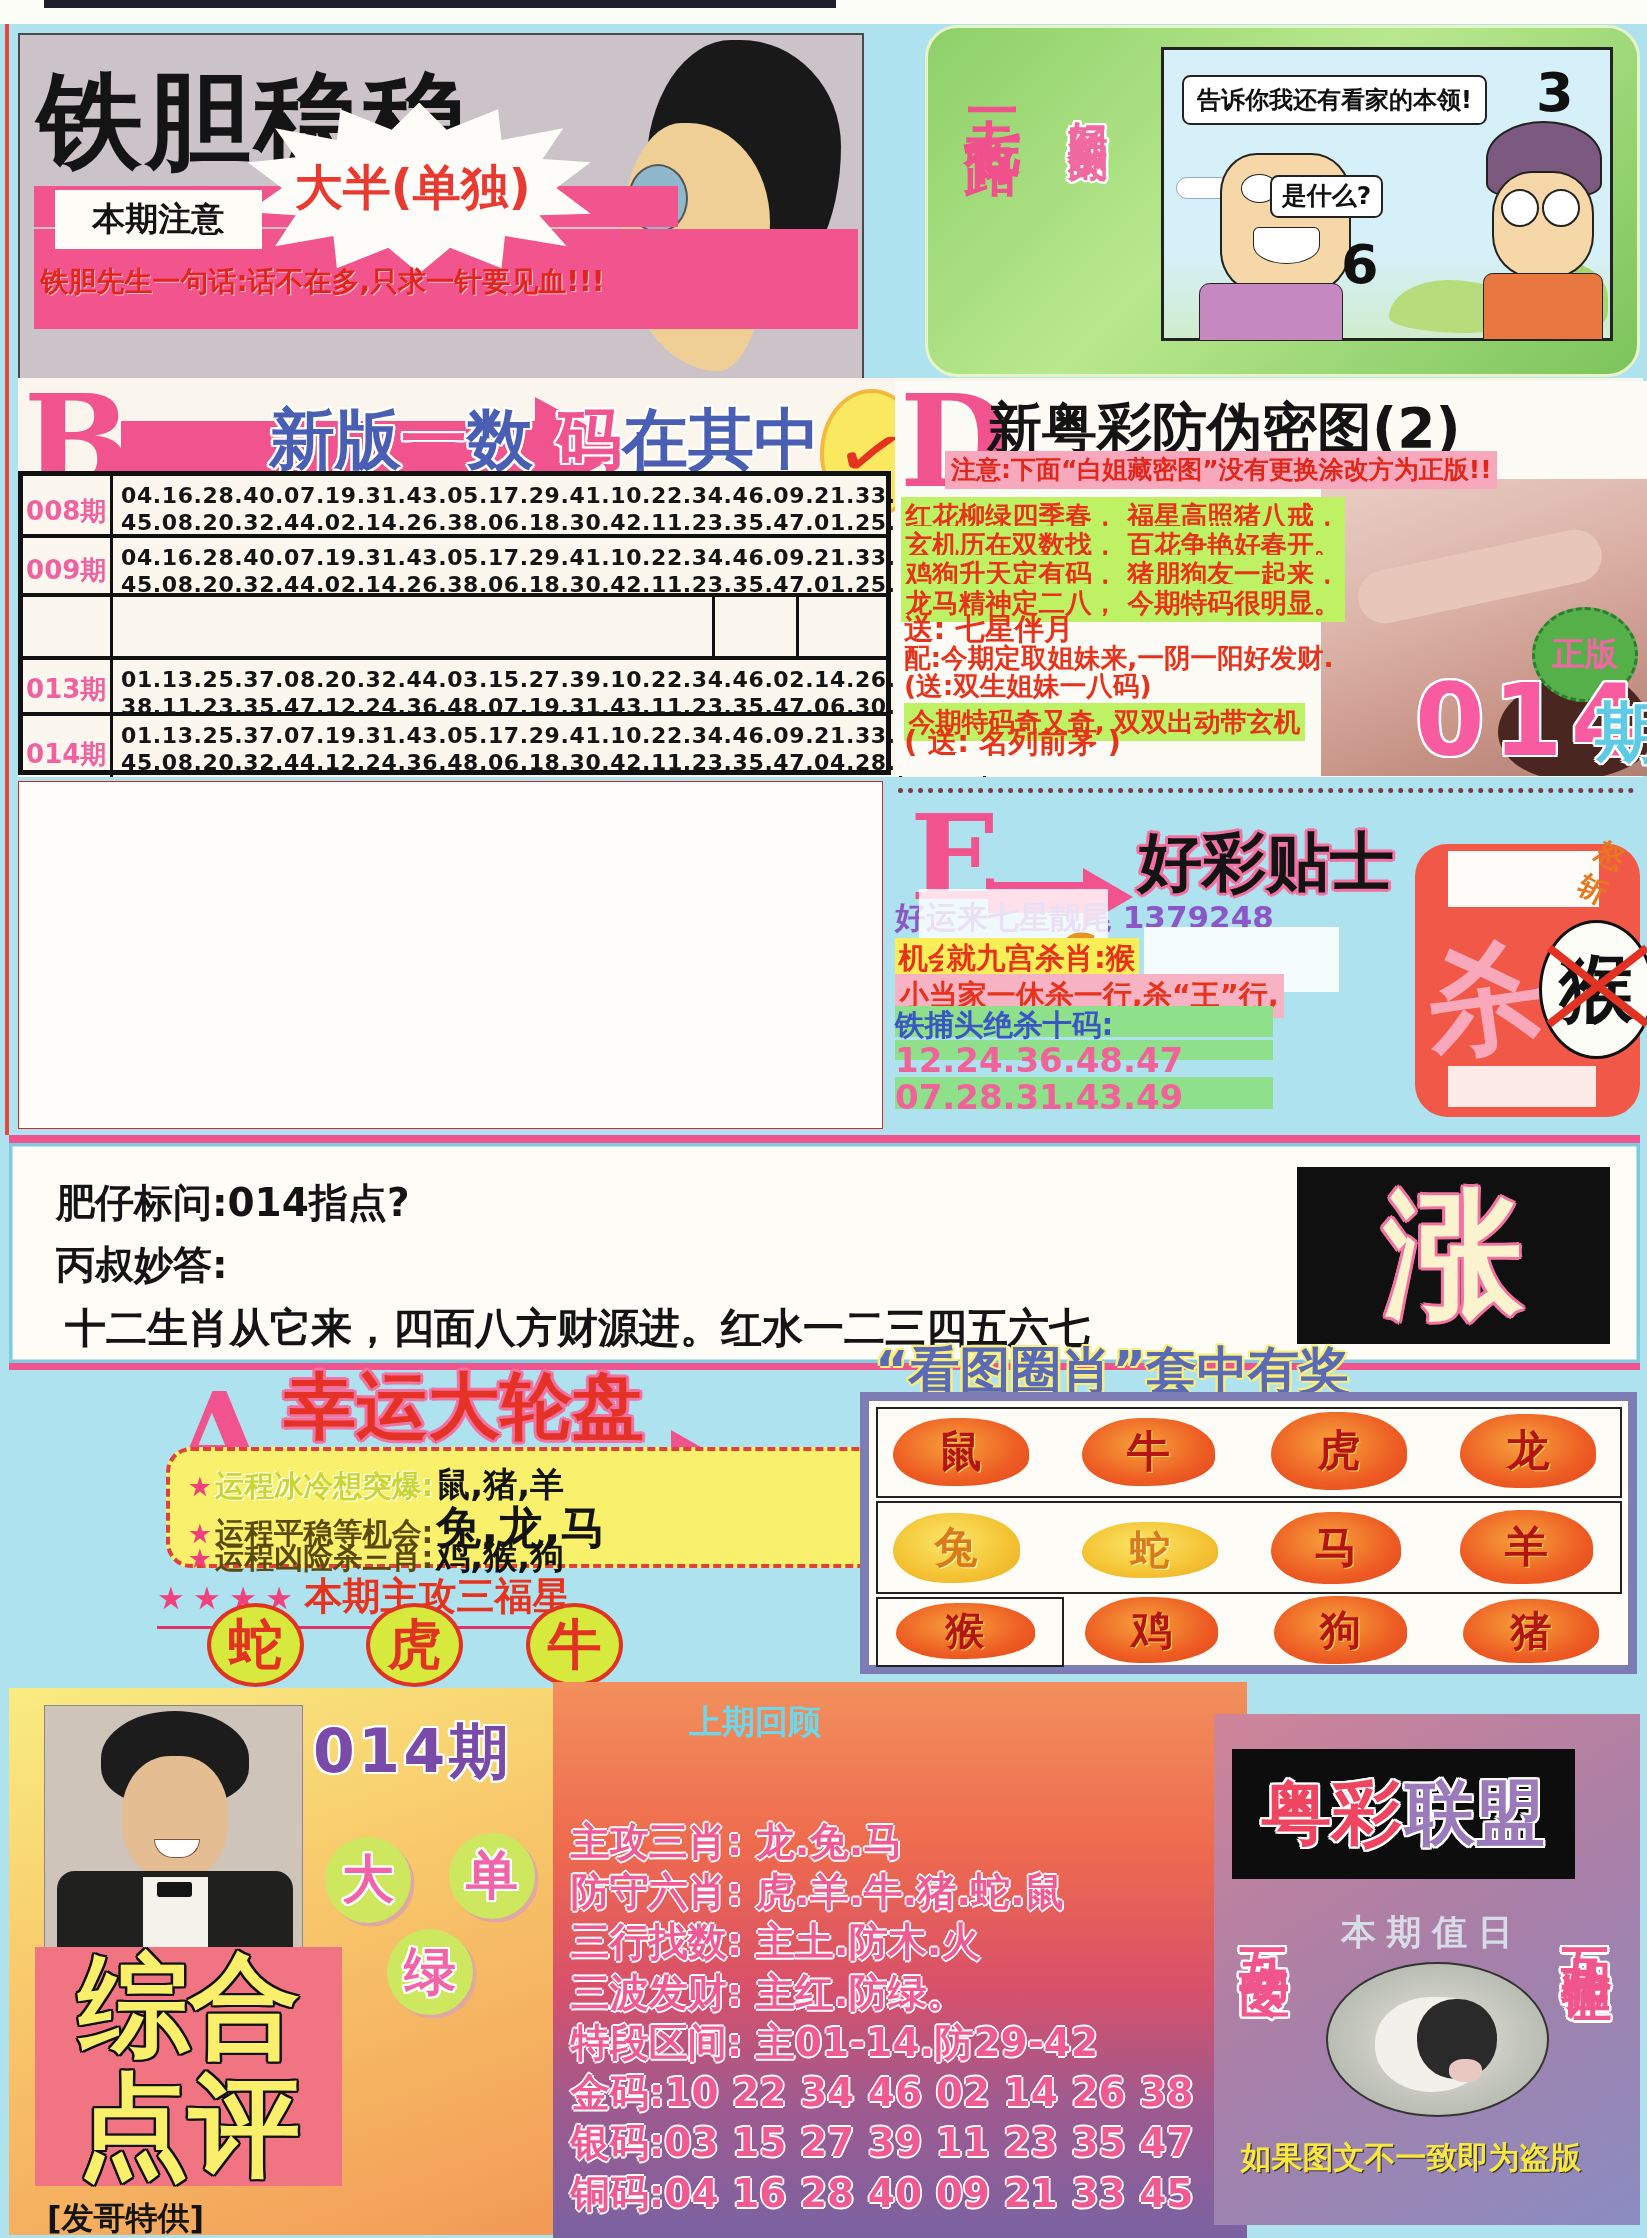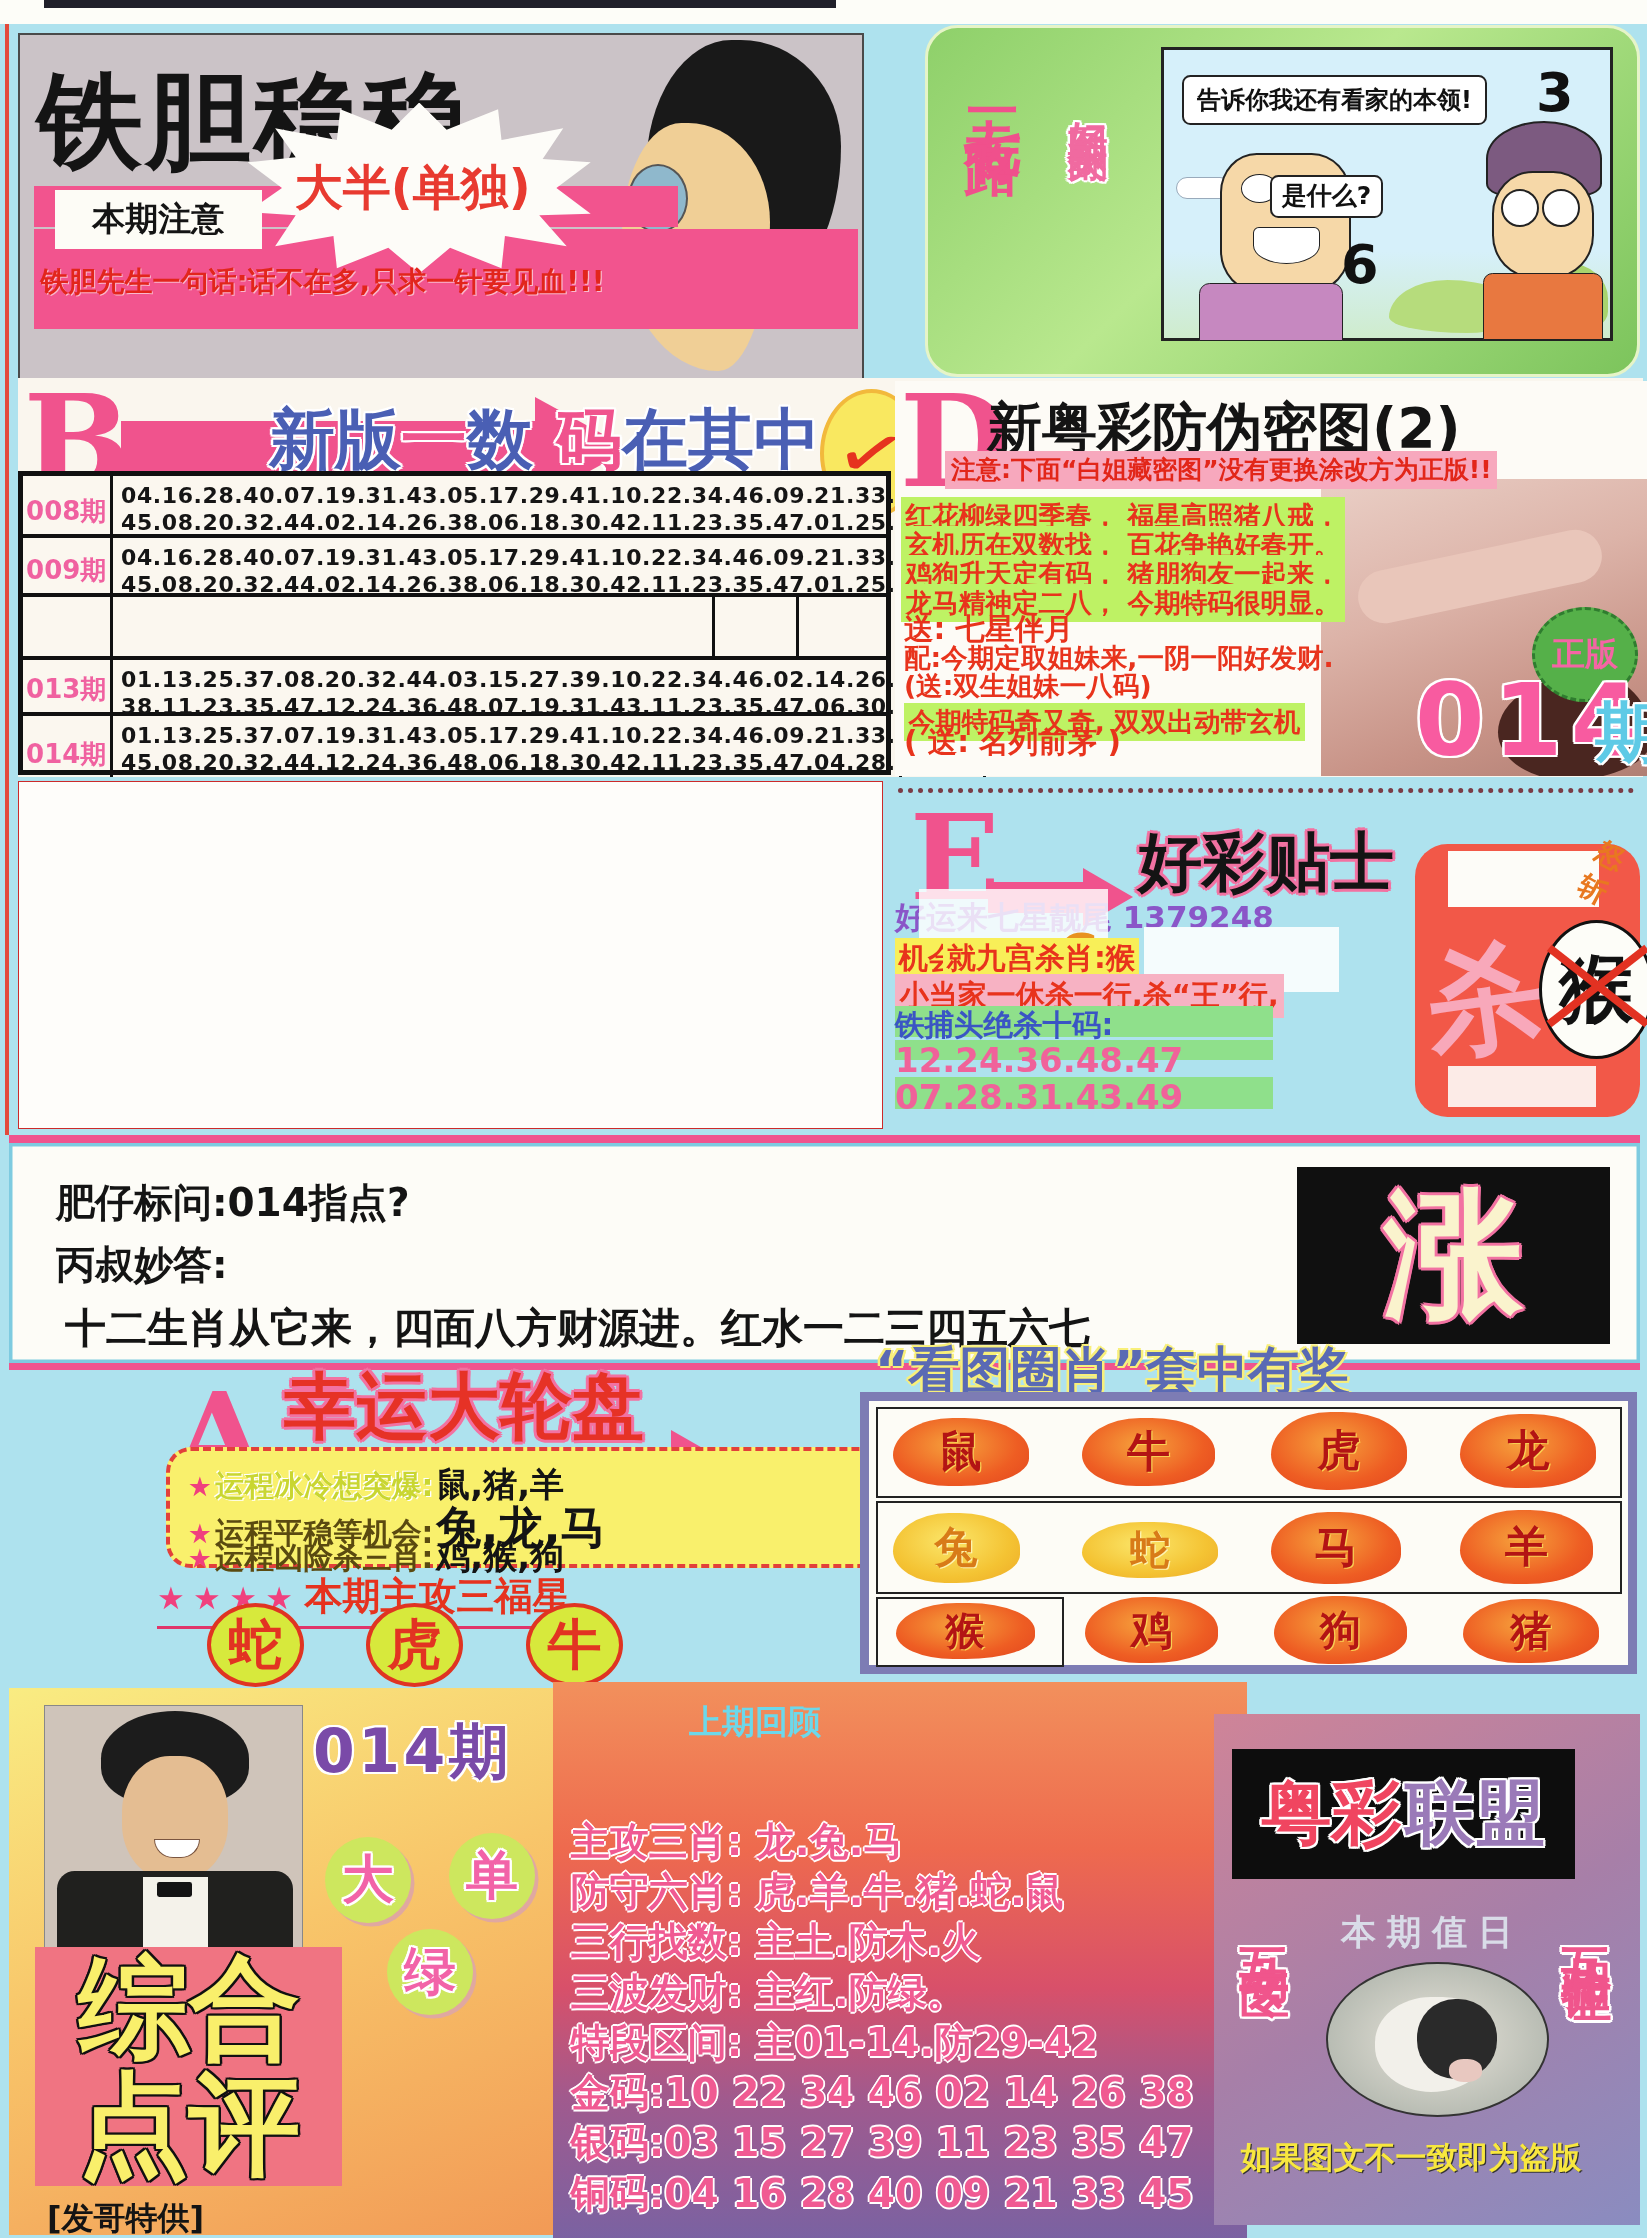--- a/index.html
+++ b/index.html
@@ -57,21 +57,21 @@
   .zpanel{left:860px;top:1392px;width:777px;height:282px;background:#fdfcf6;border:9.5px solid #7d7cb4;box-sizing:border-box;}
   .zrowbox{position:absolute;border:2.4px solid #222;}
   .animal{position:absolute;display:flex;align-items:center;justify-content:center;
      background:radial-gradient(ellipse at 45% 40%,#f6a23c,#ee5d23 60%,#e2441e);
      border-radius:48% 52% 55% 45%/60% 55% 45% 50%;color:#b31414;font-weight:bold;
      text-shadow:1.2px 1.2px 0 #f8cf52;}
   .animal.yellow{background:radial-gradient(ellipse at 45% 40%,#fbe66a,#f4c333 60%,#eda926);color:#d87b18;text-shadow:1.2px 1.2px 0 #fdf3b0;}
   .bot-left{left:8.9px;top:1688px;width:544px;height:547px;background:linear-gradient(160deg,#f9ec82,#f8c66a 45%,#f29a56);}
   .photo-man{background:#cfc4ba;border:1.8px solid #888;overflow:hidden;}
   .zh-circ{border-radius:50%;background:#cde75e;box-shadow:3.5px 3.5px 0 #e0a8a0;color:#f263a8;font-weight:bold;display:flex;align-items:center;justify-content:center;}
-  .zonghe{background:#f07482;display:flex;flex-wrap:wrap;align-items:center;justify-content:center;flex-direction:column;}
+  .zonghe{background:#f07482;display:flex;flex-wrap:wrap;align-items:center;justify-content:center;}
   .zonghe span{color:#f9ef6b;font-weight:bold;font-size:111px;line-height:1.05;}
   .bot-mid{left:553px;top:1682px;width:662px;height:557px;background:linear-gradient(#f2905c,#ee6a4e 30%,#d8506a 55%,#a05a8e 75%,#7a62a2);padding-left:32px;}
   .predict{color:#f05a92;font-weight:bold;white-space:nowrap;
     text-shadow:1.8px 0 0 #fff,-1.8px 0 0 #fff,0 1.8px 0 #fff,0 -1.8px 0 #fff,1.2px 1.2px 0 #fff,-1.2px -1.2px 0 #fff;}
   .br-bg{left:1214px;top:1714px;width:426px;height:511px;background:linear-gradient(150deg,#cf8498,#a77fa8 50%,#8a8cc0);}
   .blackbar{background:#0d0d0d;display:flex;align-items:center;justify-content:center;gap:3.5px;}
   .pigoval{border-radius:50%;background:radial-gradient(#e8e4da,#b9bdb4 70%,#9aa096);border:2.4px solid #333;overflow:hidden;}
 </style>
 </head>
 <body>

